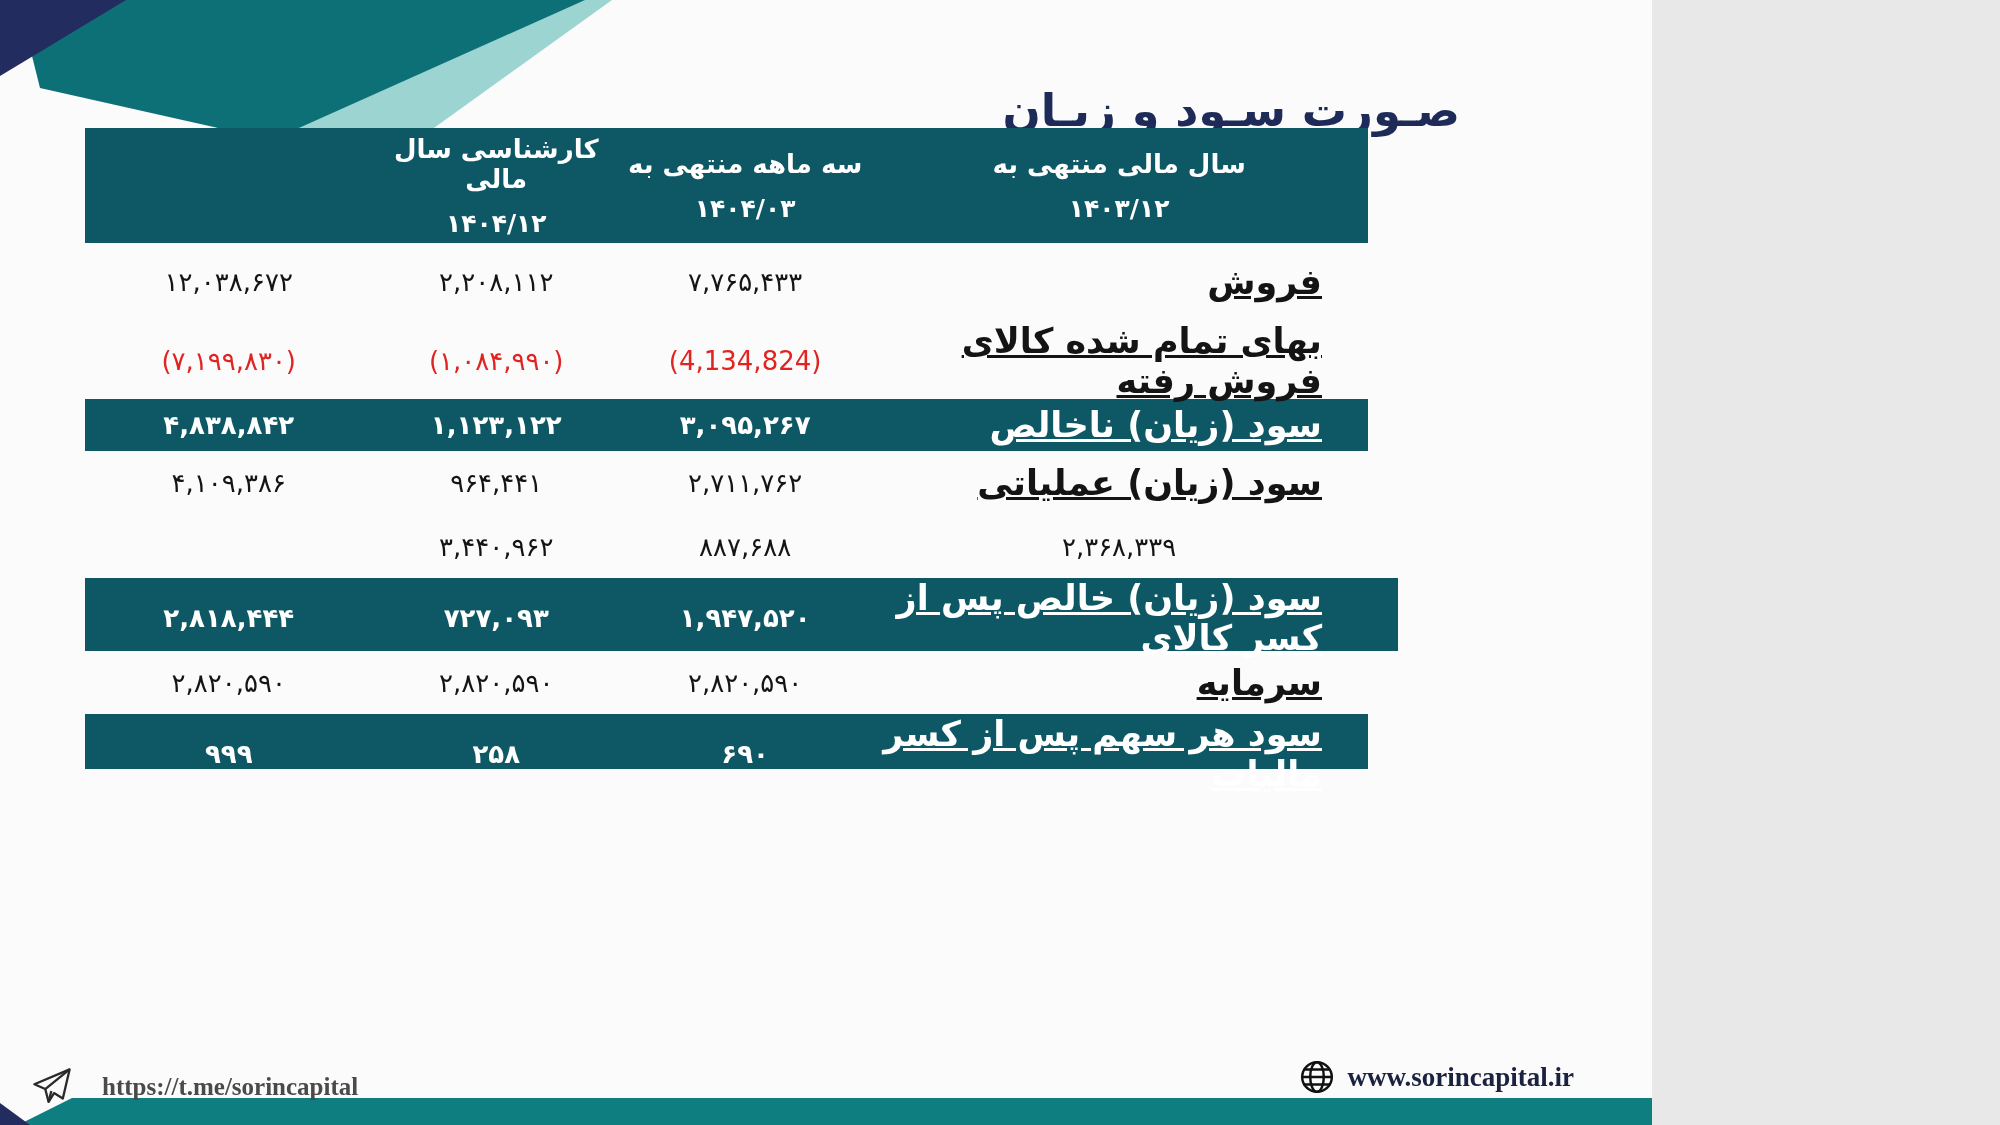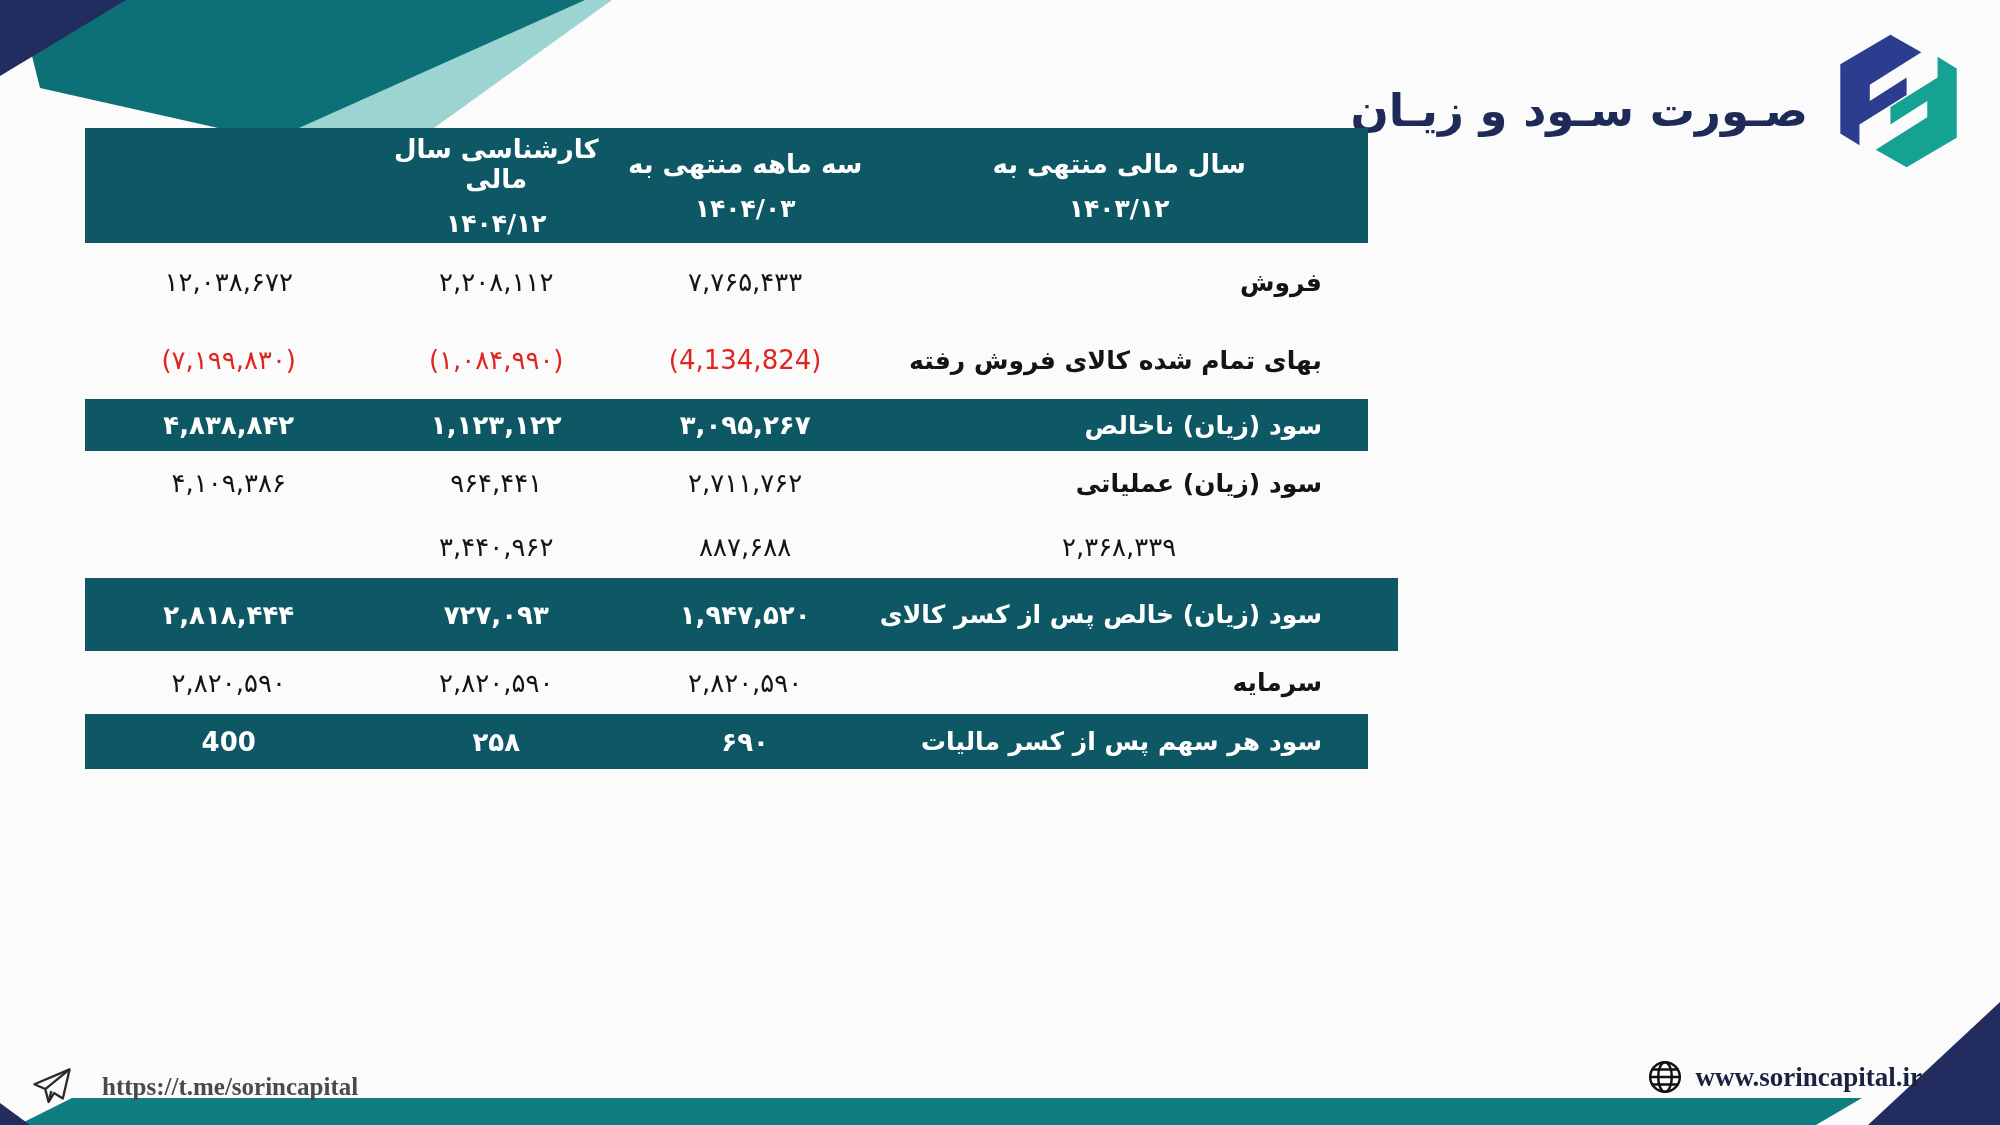--- a/index.html
+++ b/index.html
@@ -5,21 +5,21 @@
   :root{
     --table_teal:#0E5765; --pe_teal:#155F6C; --dash:#2B7E89; --red:#E02421;
     --navy_dark:#232C5E; --decor_teal:#0D7077; --decor_light:#9CD4D1;
     --footer_teal:#0F7E80; --title_navy:#1E2A58; --logo_blue:#2C3D8F;
     --logo_green:#16A293; --link_gray:#4A4A4A; --site_navy:#1B2240;
     --bg:#FBFBFB; --text:#141414;
   }
   *{box-sizing:border-box; margin:0; padding:0;}
   html,body{background:#e8e8e8;}
   .stage{
-    position:relative; width:2000px; height:1125px; overflow:hidden;
+    position:relative; width:1652px; height:1125px; overflow:hidden;
     background:var(--bg); font-family:"DejaVu Sans", sans-serif; color:var(--text);
   }
   
   .decor-top{position:absolute; left:0; top:0; width:640px; height:145px;}
   .decor-bottom{position:absolute; left:0; top:0; width:2000px; height:1125px; pointer-events:none;}
   
   .page-title{
     position:absolute; top:84px; right:192px; direction:rtl;
     font-size:45px; font-weight:bold; color:var(--title_navy); letter-spacing:0;
   }
@@ -38,21 +38,21 @@
     font-size:27px;
   }
   .trow:nth-child(1){height:78px;}
   .trow:nth-child(2){height:78px;}
   .trow:nth-child(3){height:52px;}
   .trow:nth-child(4){height:64px;}
   .trow:nth-child(5){height:63px;}
   .trow:nth-child(6){height:73px;}
   .trow:nth-child(7){height:63px;}
   .trow:nth-child(8){height:55px;}
-  .trow .desc{padding-right:46px; font-weight:bold; font-size:25px;}
+  .trow .desc{padding-right:46px; font-weight:bold; font-size:35px;text-decoration:underline;}
   .trow .num{direction:ltr; text-align:center; font-weight:500; font-size:26px;}
   .trow.highlight{background:var(--table_teal); color:#fff;}
   .trow.highlight .num{font-weight:bold;}
   .trow.negative .num{color:var(--red);}
   .trow.wide{position:relative;}
   .trow.wide::after{content:""; position:absolute; right:-30px; top:0; bottom:0;
                     width:30px; background:var(--table_teal);}
   
   .pe-panel{position:absolute; left:1515px; top:400px; width:426px; direction:rtl;}
   .pe-pill{
@@ -147,21 +147,21 @@
         <div class="trow plain">
       <div class="desc">سرمایه</div>
       <div class="num">۲,۸۲۰,۵۹۰</div>
       <div class="num">۲,۸۲۰,۵۹۰</div>
       <div class="num">۲,۸۲۰,۵۹۰</div>
     </div>
         <div class="trow highlight">
       <div class="desc">سود هر سهم پس از کسر مالیات</div>
       <div class="num">۶۹۰</div>
       <div class="num">۲۵۸</div>
-      <div class="num">400</div>
+      <div class="num">۹۹۹</div>
     </div>
       </div>
   </div>
 
 
   <svg class="decor-bottom" viewBox="0 0 2000 1125">
     <polygon points="72,1098 1862,1098 1816,1125 18,1125" fill="var(--footer_teal)"></polygon>
     <polygon points="2000,1002 2000,1125 1868,1125" fill="var(--navy_dark)"></polygon>
     <polygon points="0,1103 30,1125 0,1125" fill="var(--navy_dark)"></polygon>
   </svg>

